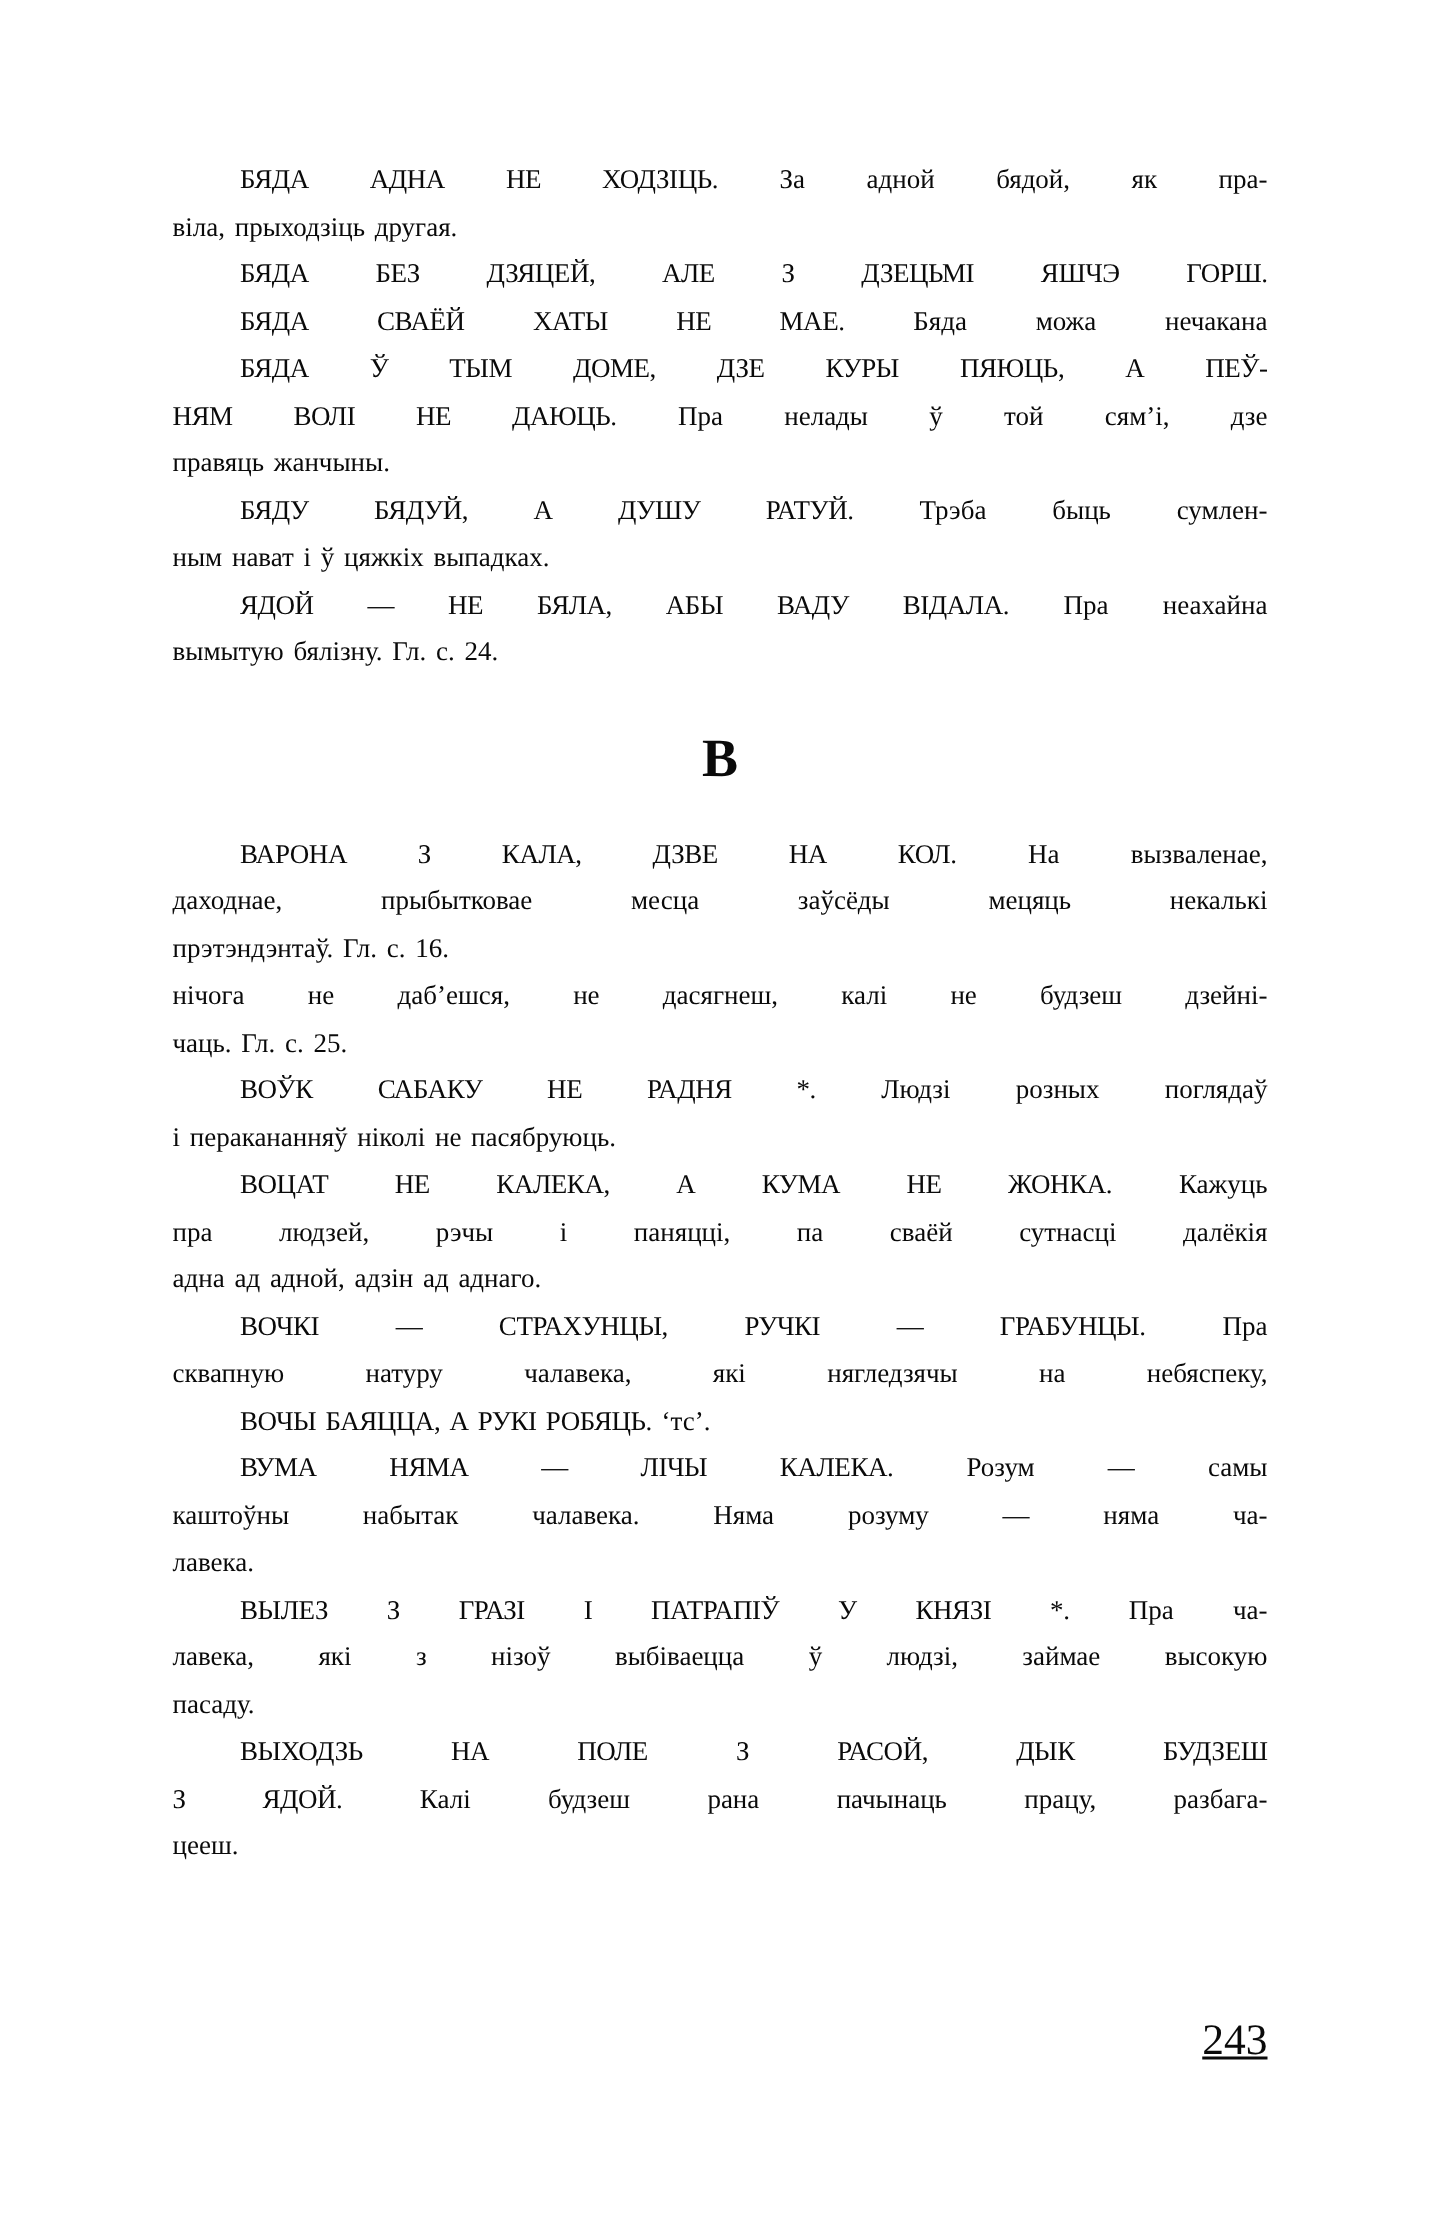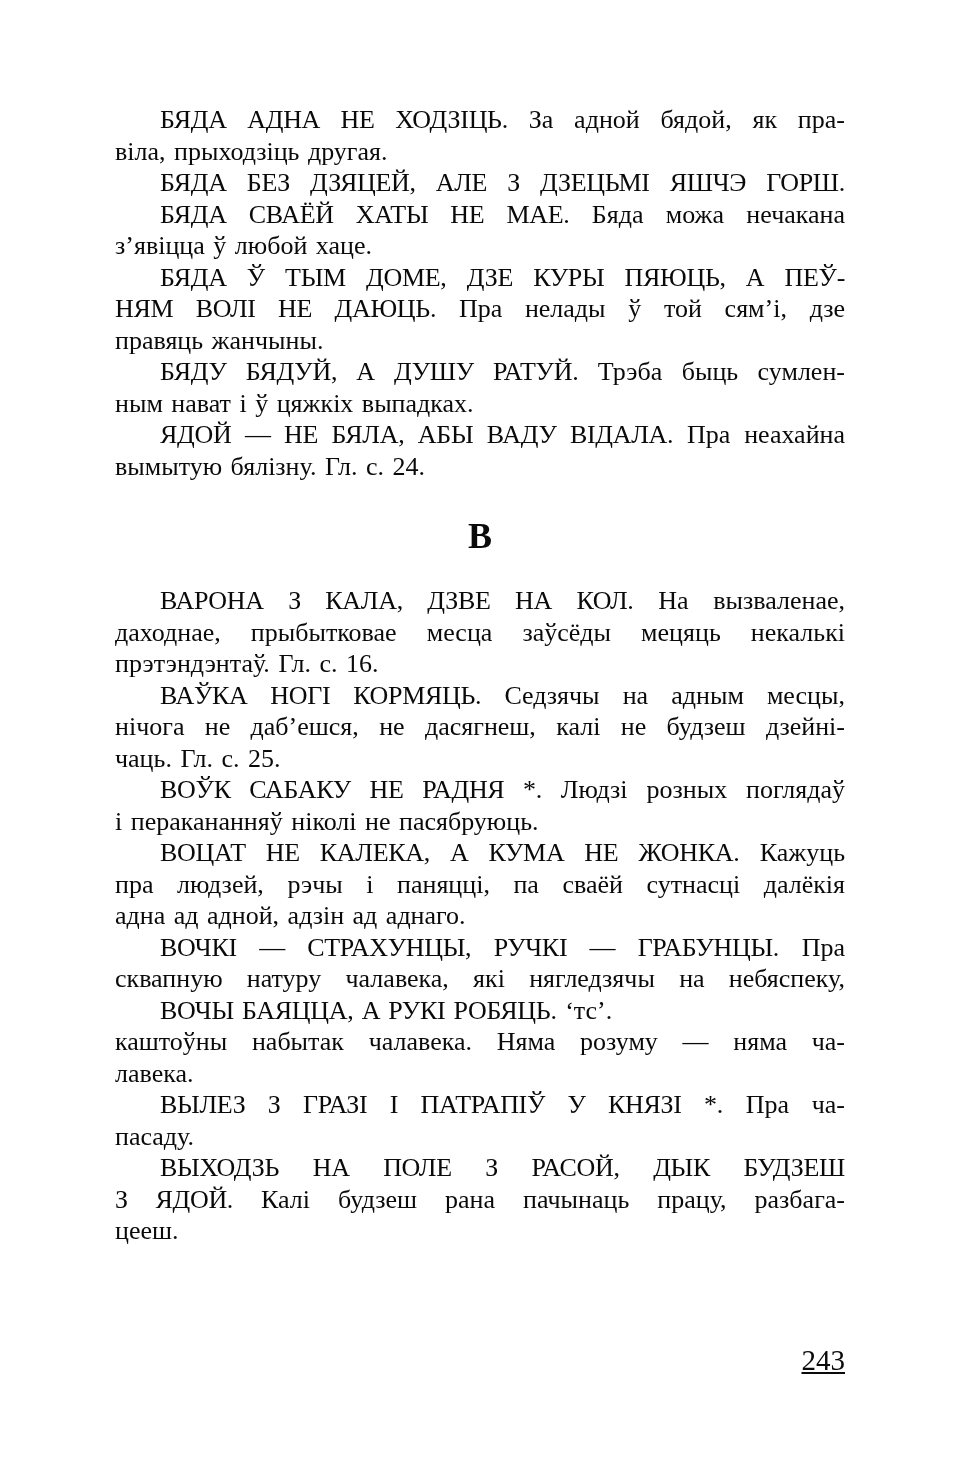--- a/index.html
+++ b/index.html
@@ -15,21 +15,21 @@
     width: 960px; height: 1477px;
     background: #ffffff;
   }
   .textblock {
     position: absolute;
     left: 115px;
     top: 104px;
     width: 730px;
   }
   .line {
-    font-size: 26px;
+    font-size: 18px;
     line-height: 31.5px;
     height: 31.5px;
     text-align: justify;
     text-align-last: justify;
     word-spacing: 1px;
   }
   .line.no-just {
     text-align: right;
     text-align-last: left;
     word-spacing: 2px;
@@ -62,48 +62,48 @@
 </head>
 <body>
 
 <div class="page">
   <div class="textblock">
     <div>
         <div class="line indent"><span class="seg-caps">БЯДА АДНА НЕ ХОДЗІЦЬ.</span><span class="seg-plain"> За адной бядой, як пра-</span></div>
         <div class="line no-just"><span class="seg-plain">віла, прыходзіць другая.</span></div>
         <div class="line indent"><span class="seg-caps">БЯДА БЕЗ ДЗЯЦЕЙ, АЛЕ З ДЗЕЦЬМІ ЯШЧЭ ГОРШ.</span></div>
         <div class="line indent"><span class="seg-caps">БЯДА СВАЁЙ ХАТЫ НЕ МАЕ.</span><span class="seg-plain"> Бяда можа нечакана</span></div>
-        <div class="line no-just"><span class="seg-plain">з’явіцца ў любой хаце.</span></div>
         <div class="line indent"><span class="seg-caps">БЯДА Ў ТЫМ ДОМЕ, ДЗЕ КУРЫ ПЯЮЦЬ, А ПЕЎ-</span></div>
         <div class="line"><span class="seg-caps">НЯМ ВОЛІ НЕ ДАЮЦЬ.</span><span class="seg-plain"> Пра нелады ў той сям’і, дзе</span></div>
         <div class="line no-just"><span class="seg-plain">правяць жанчыны.</span></div>
         <div class="line indent"><span class="seg-caps">БЯДУ БЯДУЙ, А ДУШУ РАТУЙ.</span><span class="seg-plain"> Трэба быць сумлен-</span></div>
         <div class="line no-just"><span class="seg-plain">ным нават і ў цяжкіх выпадках.</span></div>
         <div class="line indent"><span class="seg-caps">ЯДОЙ — НЕ БЯЛА, АБЫ ВАДУ ВІДАЛА.</span><span class="seg-plain"> Пра неахайна</span></div>
         <div class="line no-just"><span class="seg-plain">вымытую бялізну. </span><span class="seg-italic">Гл.</span><span class="seg-plain"> с. 24.</span></div>
       </div>
     <div class="section-heading">В</div>
     <div>
         <div class="line indent"><span class="seg-caps">ВАРОНА З КАЛА, ДЗВЕ НА КОЛ.</span><span class="seg-plain"> На вызваленае,</span></div>
         <div class="line"><span class="seg-plain">даходнае, прыбытковае месца заўсёды мецяць некалькі</span></div>
         <div class="line no-just"><span class="seg-plain">прэтэндэнтаў. </span><span class="seg-italic">Гл.</span><span class="seg-plain"> с. 16.</span></div>
-        <div class="line indent"><span class="seg-caps">ВАЎКА НОГІ КОРМЯЦЬ.</span><span class="seg-plain"> Седзячы на адным месцы,</span></div>
         <div class="line"><span class="seg-plain">нічога не даб’ешся, не дасягнеш, калі не будзеш дзейні-</span></div>
         <div class="line no-just"><span class="seg-plain">чаць. </span><span class="seg-italic">Гл.</span><span class="seg-plain"> с. 25.</span></div>
         <div class="line indent"><span class="seg-caps">ВОЎК САБАКУ НЕ РАДНЯ *.</span><span class="seg-plain"> Людзі розных поглядаў</span></div>
         <div class="line no-just"><span class="seg-plain">і перакананняў ніколі не пасябруюць.</span></div>
         <div class="line indent"><span class="seg-caps">ВОЦАТ НЕ КАЛЕКА, А КУМА НЕ ЖОНКА.</span><span class="seg-plain"> Кажуць</span></div>
         <div class="line"><span class="seg-plain">пра людзей, рэчы і паняцці, па сваёй сутнасці далёкія</span></div>
         <div class="line no-just"><span class="seg-plain">адна ад адной, адзін ад аднаго.</span></div>
         <div class="line indent"><span class="seg-caps">ВОЧКІ — СТРАХУНЦЫ, РУЧКІ — ГРАБУНЦЫ.</span><span class="seg-plain"> Пра</span></div>
         <div class="line"><span class="seg-plain">сквапную натуру чалавека, які нягледзячы на небяспеку,</span></div>
         <div class="line indent no-just"><span class="seg-caps">ВОЧЫ БАЯЦЦА, А РУКІ РОБЯЦЬ.</span><span class="seg-plain"> ‘тс’.</span></div>
+        <div class="line indent"><span class="seg-caps">ВУМА НЯМА — ЛІЧЫ КАЛЕКА.</span><span class="seg-plain"> Розум — самы</span></div>
         <div class="line"><span class="seg-plain">каштоўны набытак чалавека. Няма розуму — няма ча-</span></div>
         <div class="line no-just"><span class="seg-plain">лавека.</span></div>
         <div class="line indent"><span class="seg-caps">ВЫЛЕЗ З ГРАЗІ І ПАТРАПІЎ У КНЯЗІ *.</span><span class="seg-plain"> Пра ча-</span></div>
+        <div class="line"><span class="seg-plain">лавека, які з нізоў выбіваецца ў людзі, займае высокую</span></div>
         <div class="line no-just"><span class="seg-plain">пасаду.</span></div>
         <div class="line indent"><span class="seg-caps">ВЫХОДЗЬ НА ПОЛЕ З РАСОЙ, ДЫК БУДЗЕШ</span></div>
         <div class="line"><span class="seg-caps">З ЯДОЙ.</span><span class="seg-plain"> Калі будзеш рана пачынаць працу, разбага-</span></div>
         <div class="line no-just"><span class="seg-plain">цееш.</span></div>
       </div>
   </div>
   <div class="page-number">243</div>
 </div>
 
 </body></html>

